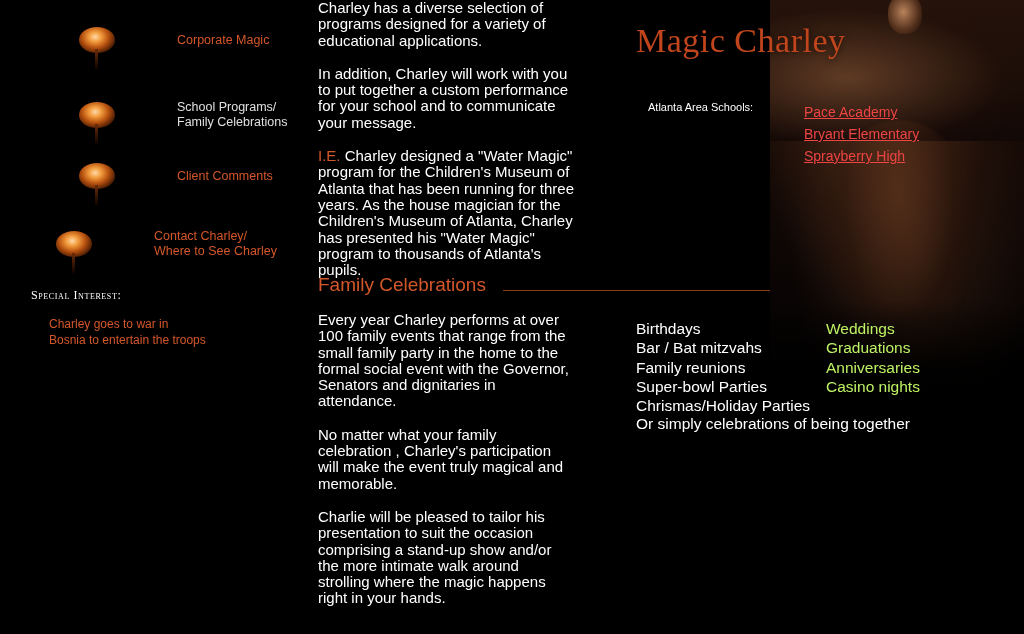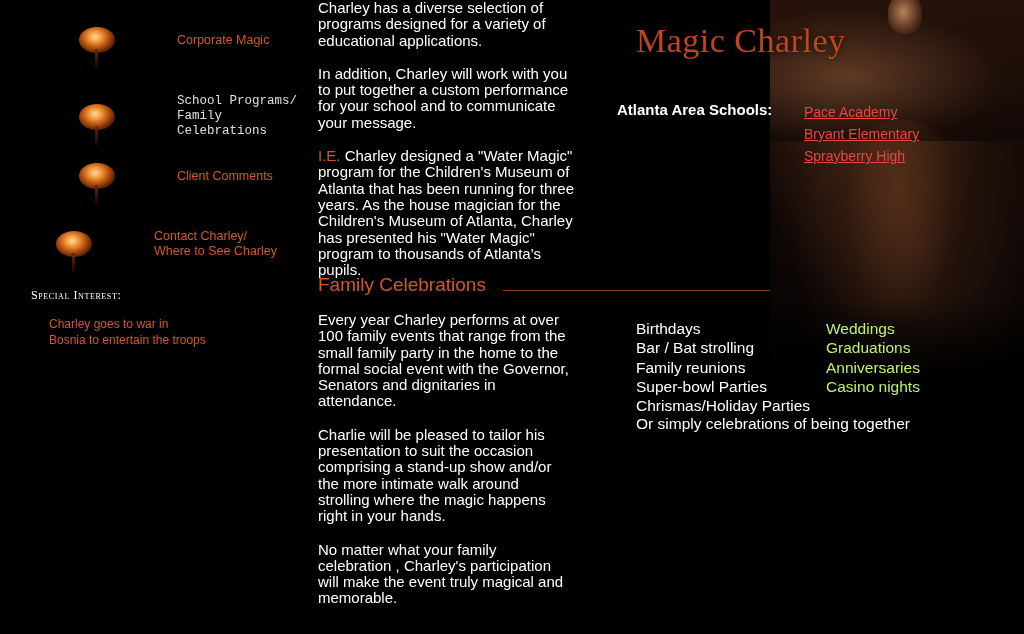--- a/index.html
+++ b/index.html
@@ -188,25 +188,24 @@
     left: 636px;
     top: 22px;
     font-size: 34px;
     letter-spacing: 0.5px;
     color: #c0451c;
     font-family: "Liberation Serif", serif;
     text-shadow: 0 0 6px rgba(0,0,0,0.8);
   }
   .schools-label {
     position: absolute;
-    left: 617px;
+    left: 648px;
     top: 101px;
-    font-size: 15px;
-    color: #ffffff;
-    font-weight: bold;
+    font-size: 11px;
+    color: #ffffff;
   }
   .schools-list {
     position: absolute;
     left: 804px;
     top: 101px;
     font-size: 14px;
     line-height: 22px;
     color: #ef4444;
     text-decoration: underline;
   }
@@ -243,21 +242,21 @@
 <div class="sidebar">
 
   <div class="nav-item" style="left:75px; top:25px;">
     <span class="orb">
       <span class="glow"></span>
         <span class="stem"></span>
     </span>
     <span class="nav-label">Corporate Magic</span>
   </div>
 
-  <div class="nav-item" style="left:75px; top:94px;font-family:Liberation Mono, monospace;">
+  <div class="nav-item" style="left:75px; top:100px;">
     <span class="orb">
       <span class="glow"></span>
         <span class="stem"></span>
     </span>
     <span class="nav-label small">School Programs/
 Family Celebrations</span>
   </div>
 
   <div class="nav-item" style="left:75px; top:161px;">
     <span class="orb">
@@ -285,22 +284,22 @@
   <p class="para">Charley has a diverse selection of programs designed for  a variety of educational applications.</p>
   <p class="para">In addition, Charley will work with you to put together a custom performance for your school and to communicate your message.</p>
   <p class="para"><span class="hl">I.E.</span><span> Charley designed a "Water Magic" program for the Children's Museum of Atlanta that has been running for three years. As the house magician for the Children's Museum of Atlanta, Charley has presented his "Water Magic" program to thousands of Atlanta's pupils.</span></p>
 </div>
 
 <div class="section-head">Family Celebrations</div>
 <div class="section-rule"></div>
 
 <div class="lower-left">
   <p class="para">Every year Charley performs at over 100 family events that range from the small family party in the home to the formal social event with the Governor, Senators and dignitaries in attendance.</p>
+  <p class="para">No matter what your family celebration , Charley's participation will make the event truly magical and memorable.</p>
   <p class="para">Charlie will be pleased to tailor his presentation to suit the occasion comprising a stand-up show and/or the more intimate walk around strolling where the magic happens right in your hands.</p>
-  <p class="para">No matter what your family celebration , Charley's participation will make the event truly magical and memorable.</p>
 </div>
 
 <div class="hero">
   <div class="hero-photo">
     <div class="band"></div>
     <div class="figure"></div>
     <div class="hand"></div>
   </div>
   <div class="hero-fade-bottom"></div>
 </div>
@@ -309,21 +308,21 @@
 
 <div class="schools-label">Atlanta Area Schools:</div>
 <div class="schools-list">
   <div class="ev">Pace Academy</div>
   <div class="ev">Bryant Elementary</div>
   <div class="ev">Sprayberry High</div>
 </div>
 
 <div class="events-col-1">
   <div class="ev">Birthdays</div>
-  <div class="ev">Bar / Bat strolling</div>
+  <div class="ev">Bar / Bat mitzvahs</div>
   <div class="ev">Family reunions</div>
   <div class="ev">Super-bowl Parties</div>
   <div class="ev">Chrismas/Holiday Parties</div>
 </div>
 
 <div class="events-col-2">
   <div class="ev">Weddings</div>
   <div class="ev">Graduations</div>
   <div class="ev">Anniversaries</div>
   <div class="ev">Casino nights</div>

